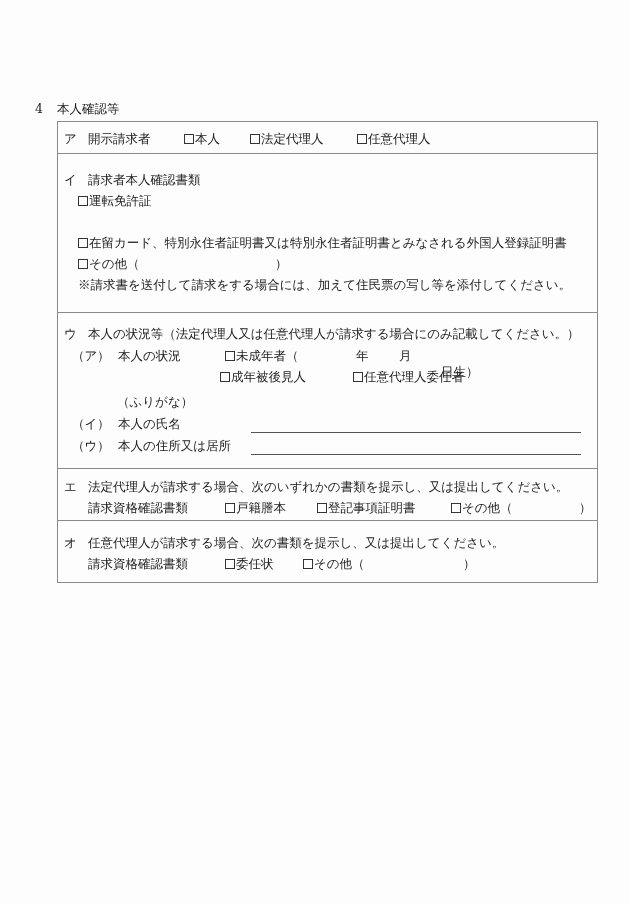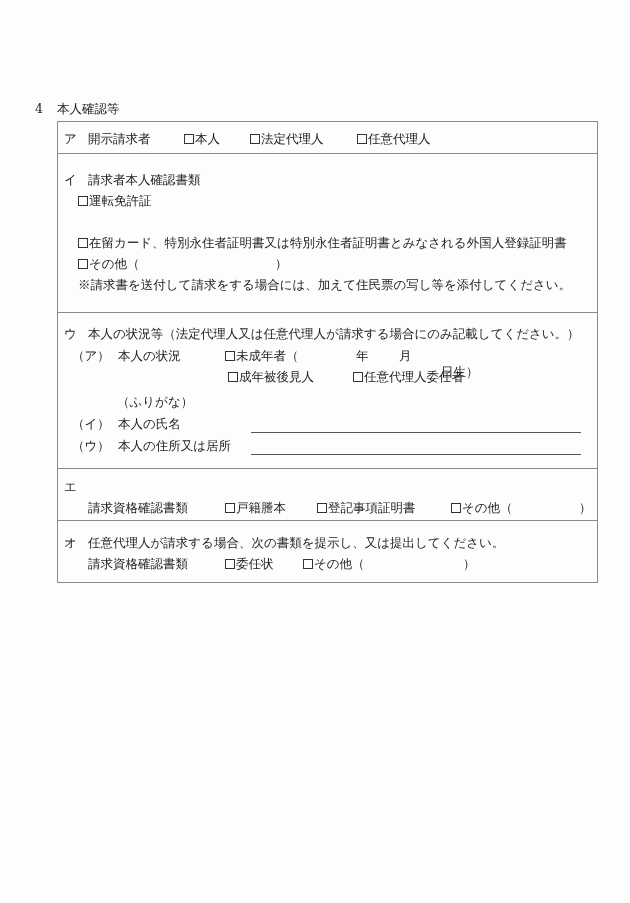--- a/index.html
+++ b/index.html
@@ -48,36 +48,37 @@
   <div class="abs" style="left:6px; top:204px;">ウ</div>
   <div class="abs" style="left:30px; top:204px;">本人の状況等（法定代理人又は任意代理人が請求する場合にのみ記載してください。）</div>
 
   <div class="abs" style="left:14px; top:226px;">（ア）</div>
   <div class="abs" style="left:60px; top:226px;">本人の状況</div>
   <div class="abs" style="left:167px; top:226px;"><span class="cb"></span><span>未成年者（</span></div>
   <div class="abs" style="left:298px; top:226px;">年</div>
   <div class="abs" style="left:341px; top:226px;">月</div>
   <div class="abs" style="left:383px; top:242px;">日生）</div>
 
-  <div class="abs" style="left:170px; top:247px;"><span class="cb"></span><span>成年被後見人</span></div>
+  <div class="abs" style="left:162px; top:247px;"><span class="cb"></span><span>成年被後見人</span></div>
   <div class="abs" style="left:285px; top:247px;padding-left:10px;"><span class="cb"></span><span>任意代理人委任者</span></div>
 
   <div class="abs" style="left:59px; top:272px;">（ふりがな）</div>
 
   <div class="abs" style="left:14px; top:294px;">（イ）</div>
   <div class="abs" style="left:60px; top:294px;">本人の氏名</div>
   <div class="uline" style="left:193px; width:330px; top:310px;"></div>
 
   <div class="abs" style="left:14px; top:316px;">（ウ）</div>
   <div class="abs" style="left:60px; top:316px;text-align:center;">本人の住所又は居所</div>
   <div class="uline" style="left:193px; width:330px; top:332px;"></div>
 
   <div class="divider" style="top:346px;"></div>
 
   <div class="abs" style="left:6px; top:357px;">エ</div>
+  <div class="abs" style="left:30px; top:357px;">法定代理人が請求する場合、次のいずれかの書類を提示し、又は提出してください。</div>
   <div class="abs" style="left:30px; top:378px;">請求資格確認書類</div>
   <div class="abs" style="left:167px; top:378px;text-align:right;"><span class="cb"></span><span>戸籍謄本</span></div>
   <div class="abs" style="left:259px; top:378px;"><span class="cb"></span><span>登記事項証明書</span></div>
   <div class="abs" style="left:393px; top:378px;"><span class="cb"></span><span>その他（</span></div>
   <div class="abs" style="left:521px; top:378px;">）</div>
 
   <div class="divider" style="top:398px;"></div>
 
   <div class="abs" style="left:6px; top:413px;">オ</div>
   <div class="abs" style="left:30px; top:413px;">任意代理人が請求する場合、次の書類を提示し、又は提出してください。</div>

